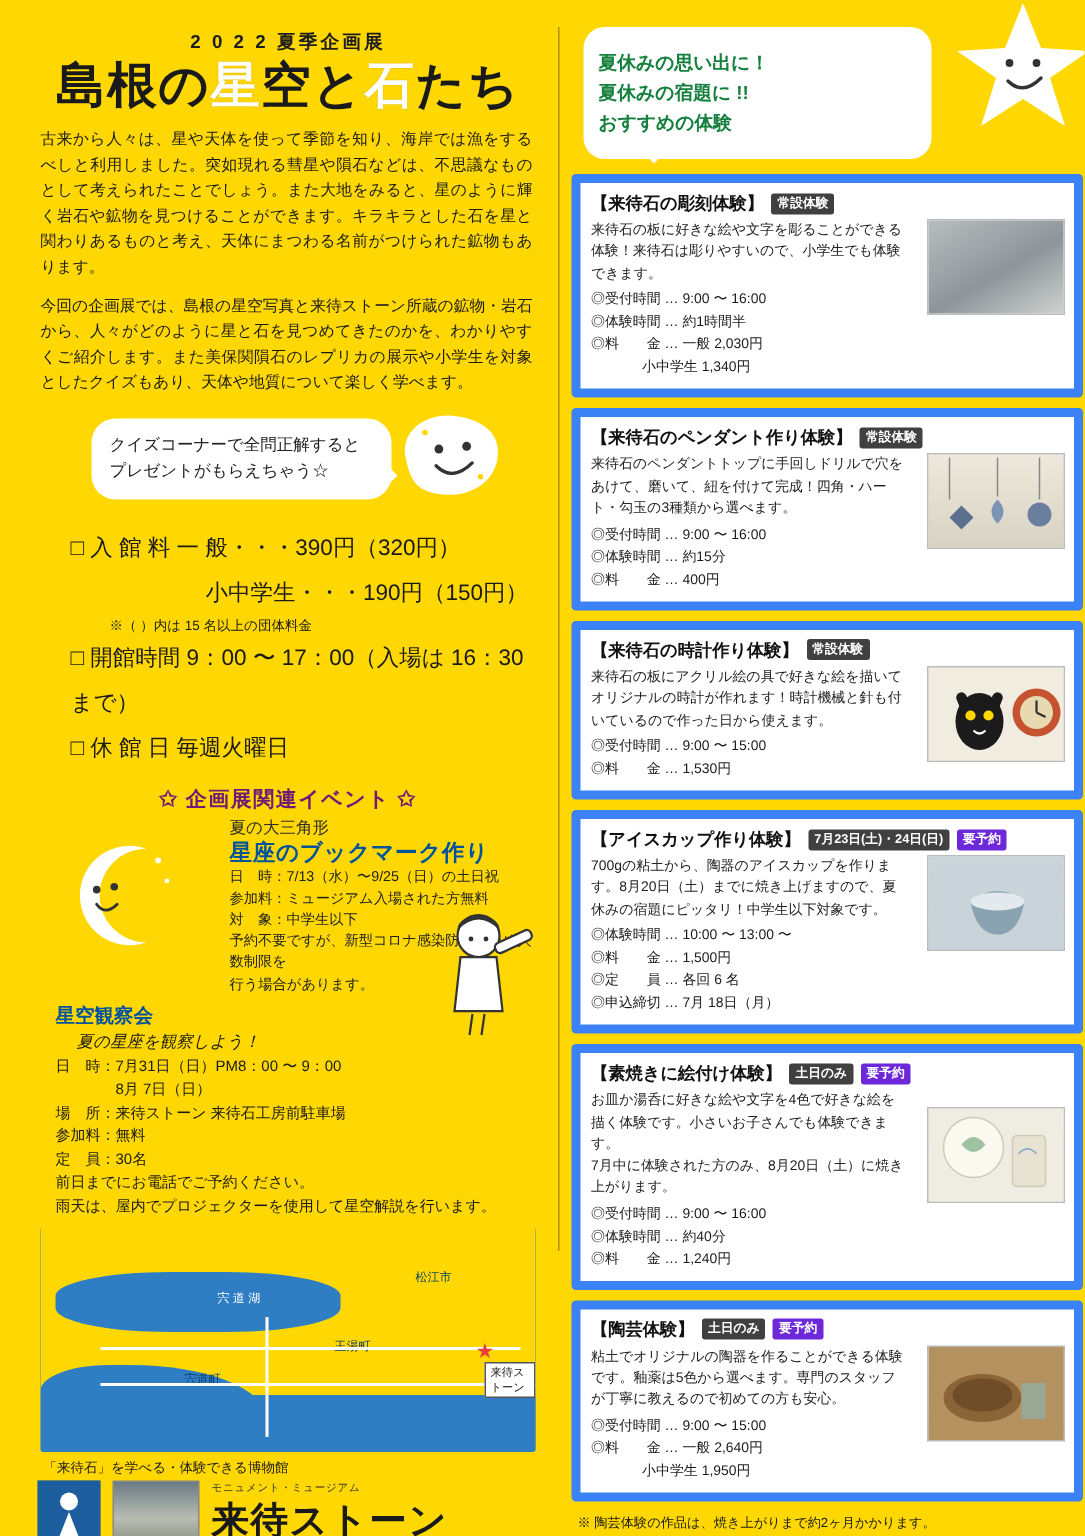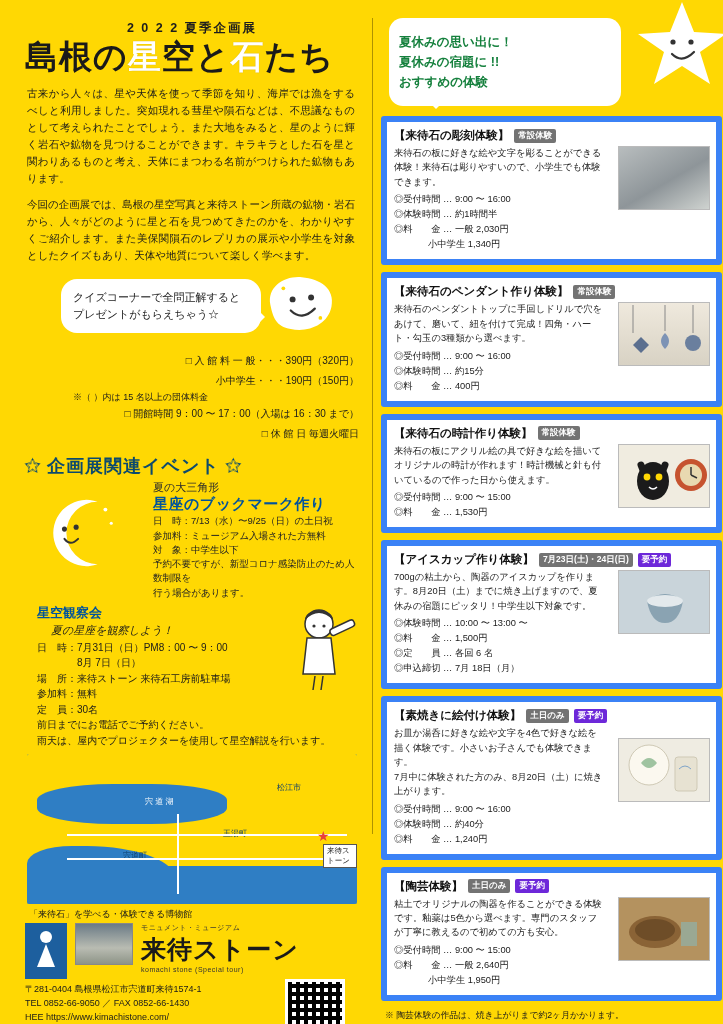--- a/index.html
+++ b/index.html
@@ -12,33 +12,33 @@
     overflow: hidden;
     position: relative;
   }
   .page { width:723px; height:852px; position:relative; display:flex;margin-left:11px; }
   .left { width: 358px; padding: 14px 10px 8px 14px; position:relative; }
   .divider { position:absolute; left:361px; top:18px; bottom:18px; width:1px; background:#6b5a00; opacity:.55; }
   .right { width: 365px; padding: 14px 12px 8px 12px; position:relative; }
 
   
   .kv-small { text-align:center; font-size:12.5px; letter-spacing:2px; color:#1d1d1d; margin: 6px 0 2px 0; font-weight:bold; }
-  .title-main { text-align:left; font-size:33px; font-weight:bold; letter-spacing:1px; line-height:1.1; margin-bottom:10px; }
+  .title-main { text-align:center; font-size:33px; font-weight:bold; letter-spacing:1px; line-height:1.1; margin-bottom:10px; }
   .title-main .wh { color:#ffffff; text-shadow: 0 0 1px #caa400; }
   .body-text { font-size:10.5px; line-height:1.62; text-align:justify; margin: 0 4px 9px 2px; }
 
   .bubble-wrap { position:relative; height:72px; margin: 2px 0 6px 0; }
   .bubble { position:absolute; left:36px; top:6px; width:200px; background:#fff; border-radius:16px; padding:10px 12px; font-size:11px; line-height:1.55; color:#222; }
   .bubble:after { content:""; position:absolute; right:-12px; top:30px; border:8px solid transparent; border-left-color:#fff; }
   .blob { position:absolute; right:22px; top:0px; width:74px; height:62px; }
 
-  .info-list { font-size:10px; line-height:2.0; margin-left:22px;text-align:right; }
+  .info-list { font-size:15px; line-height:2.0; margin-left:22px; }
   .note { font-size:9px; margin-left:48px; }
 
-  .event-title { font-size:18px; font-weight:bold; color:#0c4a6e; margin:10px 0 2px 0; letter-spacing:1px; }
+  .event-title { text-align:center; font-size:14px; font-weight:bold; color:#701a75; margin:10px 0 2px 0; letter-spacing:1px; }
   .ev-block { position:relative; min-height:92px; }
   .moon { position:absolute; left:18px; top:14px; width:78px; height:78px; }
   .ev-head { font-size:11px; color:#2b2b2b; margin-left:128px; }
   .ev-bk { font-size:15px; font-weight:bold; color:#00539c; margin-left:128px; letter-spacing:.5px; }
   .ev-lines { font-size:9.5px; line-height:1.5; margin-left:128px; color:#222; }
 
   .obs-title { font-size:13px; font-weight:bold; color:#00539c; margin:4px 0 0 12px; }
   .obs-sub { font-size:11px; margin:1px 0 2px 26px;font-style:italic; }
   .obs-lines { font-size:10px; line-height:1.55; margin-left:12px; }
   .girl { position:absolute; right:8px; top:604px; width:72px; height:88px; }
@@ -67,21 +67,21 @@
       background-blend-mode: multiply; border:3px solid #fff; }
 
   
   .rec-bubble { position:relative; width:232px; background:#fff; border-radius:14px; padding:14px 10px; font-size:12.5px; line-height:1.6; font-weight:bold; color:#15803d; margin: 4px 0 10px 8px; }
   .rec-bubble:after { content:""; position:absolute; left:40px; bottom:-10px; border:7px solid transparent; border-top-color:#fff; }
   .star-big { position:absolute; right:4px; top:-2px; width:96px; height:92px; }
 
   .card { background:#fff; border:6px solid #3b82f6; border-radius:3px; margin-bottom:7px; padding:6px 7px 7px 7px; position:relative; min-height:92px; }
   .card-head { display:flex; align-items:center; gap:5px; flex-wrap:wrap; margin-bottom:3px; }
   .card-title { font-size:11.5px; font-weight:bold; color:#111; }
-  .tag { font-size:8.5px; font-weight:bold; color:#fff; background:#737373; padding:1px 4px; border-radius:2px; white-space:nowrap; }
+  .tag { font-size:8.5px; font-weight:bold; color:#fff; background:#404040; padding:1px 4px; border-radius:2px; white-space:nowrap; }
   .tag.dark { background:#6d28d9; }
   .card-body { font-size:9.3px; line-height:1.55; color:#222; width:212px; }
   .card-list { font-size:9.3px; line-height:1.62; margin-top:3px; }
   .card-list .ind { margin-left:34px; }
   .thumb { position:absolute; right:6px; top:24px; width:92px; height:64px; border:1px solid #bbb; background:#ddd; overflow:hidden; }
   .t-stone { background:linear-gradient(150deg,#b8bdbe,#8e9599 55%,#cfd3d0); }
   .t-pend { background:linear-gradient(180deg,#efe9dd,#d8d2c4); }
   .t-clock { background:#f2efe6; }
   .t-cup { background:linear-gradient(180deg,#dfe6ea,#9fb0b8); }
   .t-plate { background:linear-gradient(180deg,#f3f1ea,#dcd8c8); }

